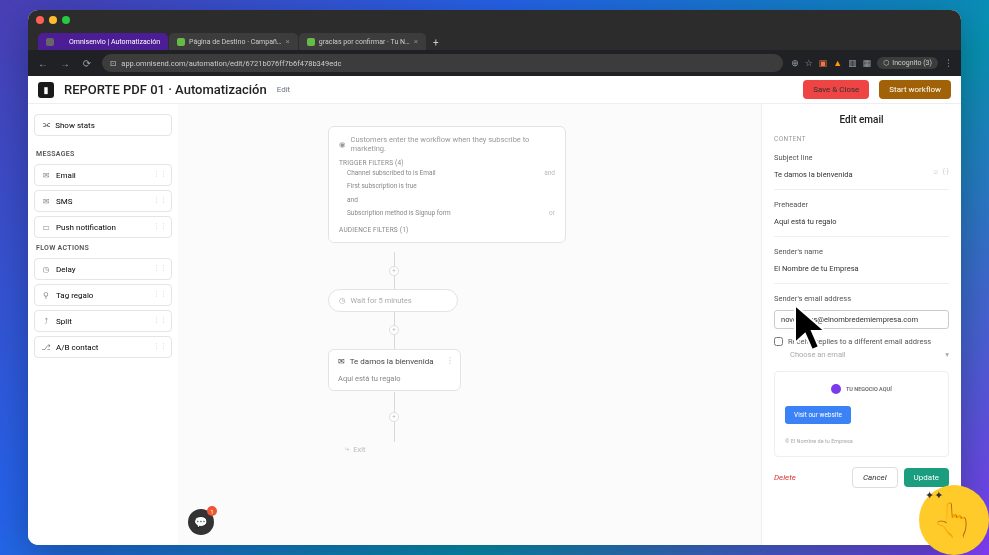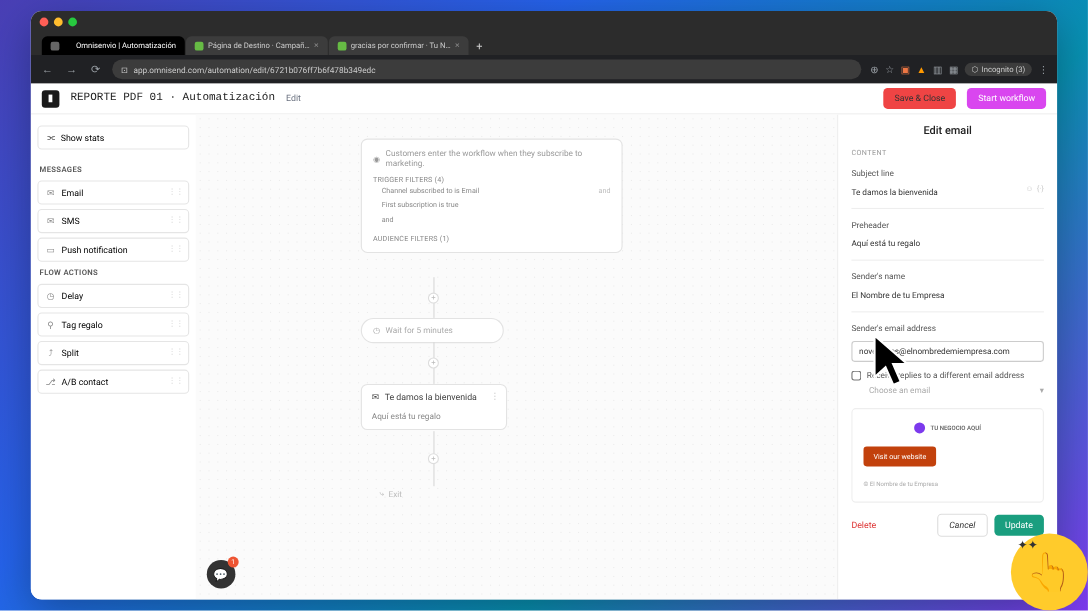--- a/index.html
+++ b/index.html
@@ -3,40 +3,40 @@
 <meta charset="utf-8">
 <style>
   * { box-sizing: border-box; margin: 0; padding: 0; font-family: -apple-system, BlinkMacSystemFont, "Segoe UI", Roboto, sans-serif; }
   body { width: 989px; height: 555px; background: linear-gradient(135deg, #4a3fb5, #2563eb, #0891b2, #7c3aed); overflow: hidden; position: relative; }
   .browser-window { position: absolute; top: 10px; left: 28px; right: 28px; bottom: 10px; background: #fff; border-radius: 10px; overflow: hidden; box-shadow: 0 10px 40px rgba(0,0,0,.3); display: flex; flex-direction: column; }
   .titlebar { background: #2c2c2c; height: 20px; display: flex; align-items: center; padding: 0 8px; gap: 5px; }
   .dot { width: 8px; height: 8px; border-radius: 50%; }
   .dot.r { background:#ff5f56; } .dot.y { background:#ffbd2e; } .dot.g { background:#27c93f; }
   .tabs { background:#2c2c2c; display:flex; height:20px; align-items:flex-end; padding-left:10px; gap:1px; }
   .tab { background:#3c3c3c; color:#ccc; font-size:7px; padding:4px 8px; border-radius:5px 5px 0 0; display:flex; align-items:center; gap:4px; max-width:130px; white-space:nowrap; overflow:hidden; }
-  .tab.active { background:#000000; color:#fff;gap:15px; }
+  .tab.active { background:#4c1d95; color:#fff;gap:15px; }
   .tab .fav { width:8px; height:8px; border-radius:2px; background:#666; flex-shrink:0; }
   .tab .close { margin-left:auto; font-size:8px; color:#888; }
   .newtab { color:#ccc; font-size:10px; padding:2px 6px; }
   .urlbar { background:#202124; display:flex; align-items:center; gap:8px; padding:4px 8px; height:26px; }
   .nav-ico { color:#9aa0a6; font-size:10px; width:14px; text-align:center; }
   .url-field { flex:1; background:#3c3c3c; border-radius:12px; height:18px; display:flex; align-items:center; padding:0 8px; color:#ccc; font-size:7.5px; }
   .url-right { display:flex; gap:6px; align-items:center; }
   .url-right .ico { color:#9aa0a6; font-size:9px; }
   .incognito-badge { background:#3c3c3c; color:#ccc; font-size:7px; padding:2px 6px; border-radius:8px; display:flex; align-items:center; gap:3px; }
   
   .app { flex:1; display:flex; flex-direction:column; background:#fff; overflow:hidden; }
   .app-header { height:28px; border-bottom:1px solid #eee; display:flex; align-items:center; padding:0 10px; gap:10px; }
   .app-logo { width:16px; height:16px; background:#1a1a1a; border-radius:3px; display:flex; align-items:center; justify-content:center; color:#fff; font-size:9px; }
-  .app-title { font-size:10px; font-weight:500; color:#222;font-family:Liberation Mono, monospace; }
+  .app-title { font-size:13px; font-weight:500; color:#222; }
   .app-edit { font-size:8px; color:#6b7280; }
   .app-header .spacer { flex:1; }
   .btn { font-size:8px; padding:5px 10px; border-radius:4px; cursor:pointer; border:none; }
   .btn.ghost { background:#ef4444; color:#333; }
-  .btn.primary { background:#d946ef; color:#fff; }
+  .btn.primary { background:#a16207; color:#fff; }
   .app-body { flex:1; display:flex; overflow:hidden; }
   
   .sidebar { width:150px; padding:10px 6px; }
   .show-stats { background:#fff; border:1px solid #e5e5e5; border-radius:4px; font-size:8px; padding:5px 8px; display:flex; align-items:center; gap:5px; margin-bottom:14px; }
   .sb-section-title { font-size:7px; font-weight:600; color:#555; letter-spacing:.3px; margin:6px 2px; }
   .sb-item { background:#fff; border:1px solid #e5e5e5; border-radius:4px; font-size:8px; padding:5px 6px; display:flex; align-items:center; gap:5px; margin-bottom:4px; position:relative; }
   .sb-item .icon { width:10px; height:10px; display:inline-flex; align-items:center; justify-content:center; color:#888; font-size:8px; }
   .sb-item .grip { position:absolute; right:4px; top:5px; color:#ccc; font-size:7px; }
   
   .canvas { flex:1; background:#fbfbfb; background-image: radial-gradient(#e8e8e8 0.5px, transparent 0.5px); background-size:8px 8px; position:relative; overflow:hidden; }
@@ -65,24 +65,24 @@
   .field-icons { position:absolute; right:0; top:2px; color:#ccc; font-size:7px; display:flex; gap:3px; }
   .text-input { width:100%; border:1px solid #ccc; border-radius:3px; font-size:7.5px; padding:4px 6px; color:#333; }
   .check-row { display:flex; align-items:center; gap:5px; font-size:7.5px; color:#555; margin-top:8px; }
   .check-row input { width:9px; height:9px; }
   .select-stub { font-size:7.5px; color:#aaa; margin-top:4px; padding-left:16px; display:flex; justify-content:space-between; }
   .preview { border:1px solid #eee; border-radius:4px; margin-top:12px; padding:12px 10px; font-size:6.5px; }
   .preview .logo-row { text-align:center; margin-bottom:12px; }
   .preview .logo-ball { width:10px; height:10px; background:#7c3aed; border-radius:50%; display:inline-block; vertical-align:middle; }
   .preview .logo-txt { font-size:5.5px; color:#666; margin-left:3px; font-weight:600; }
   .preview p { color:#555; line-height:1.4; margin-bottom:10px; font-size:6.5px;}
-  .visit-btn { background:#c2410c; color:#fff; font-size:6.5px; padding:5px 9px; border-radius:3px; display:inline-block; }
+  .visit-btn { background:#3b82f6; color:#fff; font-size:6.5px; padding:5px 9px; border-radius:3px; display:inline-block; }
   .preview .footer { font-size:5.5px; color:#aaa; margin-top:14px; }
   .panel-actions { display:flex; align-items:center; margin-top:10px; gap:6px; }
-  .panel-actions .del { color:#d33; font-size:8px; }
+  .panel-actions .del { color:#d33; font-size:8px;font-style:italic; }
   .panel-actions .spacer { flex:1; }
   .btn.outline { background:#fff; border:1px solid #ddd; color:#333;font-style:italic; }
   .btn.green { background:#1a9e7f; color:#fff; }
   
   .cursor { position:absolute; left:793px; top:303px; pointer-events:none; z-index:50; }
   
   .chat-fab { position:absolute; left:10px; bottom:10px; width:26px; height:26px; background:#333; border-radius:50%; display:flex; align-items:center; justify-content:center; color:#fff; font-size:11px; }
   .chat-badge { position:absolute; top:-3px; right:-3px; width:10px; height:10px; background:#e53; border-radius:50%; color:#fff; font-size:6px; display:flex; align-items:center; justify-content:center; }
   
   .hand { position:absolute; right:0; bottom:0; width:70px; height:70px; border-radius:50%; background:#ffcb2b; display:flex; align-items:center; justify-content:center; font-size:34px; z-index:60; }
@@ -198,20 +198,21 @@
         <div class="node trigger-node">
           <div class="trigger-head">
               <span>◉</span>
               <span>Customers enter the workflow when they subscribe to marketing.</span>
             </div>
           <div class="filters-title">TRIGGER FILTERS (4)</div>
           <div class="trigger-sub">
             <div><span class="pill">Channel subscribed to  is  Email</span><span class="and-lbl">and</span></div>
             <div><span class="pill">First subscription  is  true</span></div>
             <div><span class="pill">and</span></div>
+            <div><span class="pill">Subscription method  is  Signup form</span><span class="and-lbl">or</span></div>
           </div>
           <div class="filters-title" style="margin-top:6px">AUDIENCE FILTERS (1)</div>
         </div>
 
         <div class="connector" style="top:148px; height:37px;"></div>
         <div class="plus" style="top:162px;">+</div>
 
         <div class="node wait-node">
           <span>◷</span>
           <span>Wait for 5 minutes</span>

